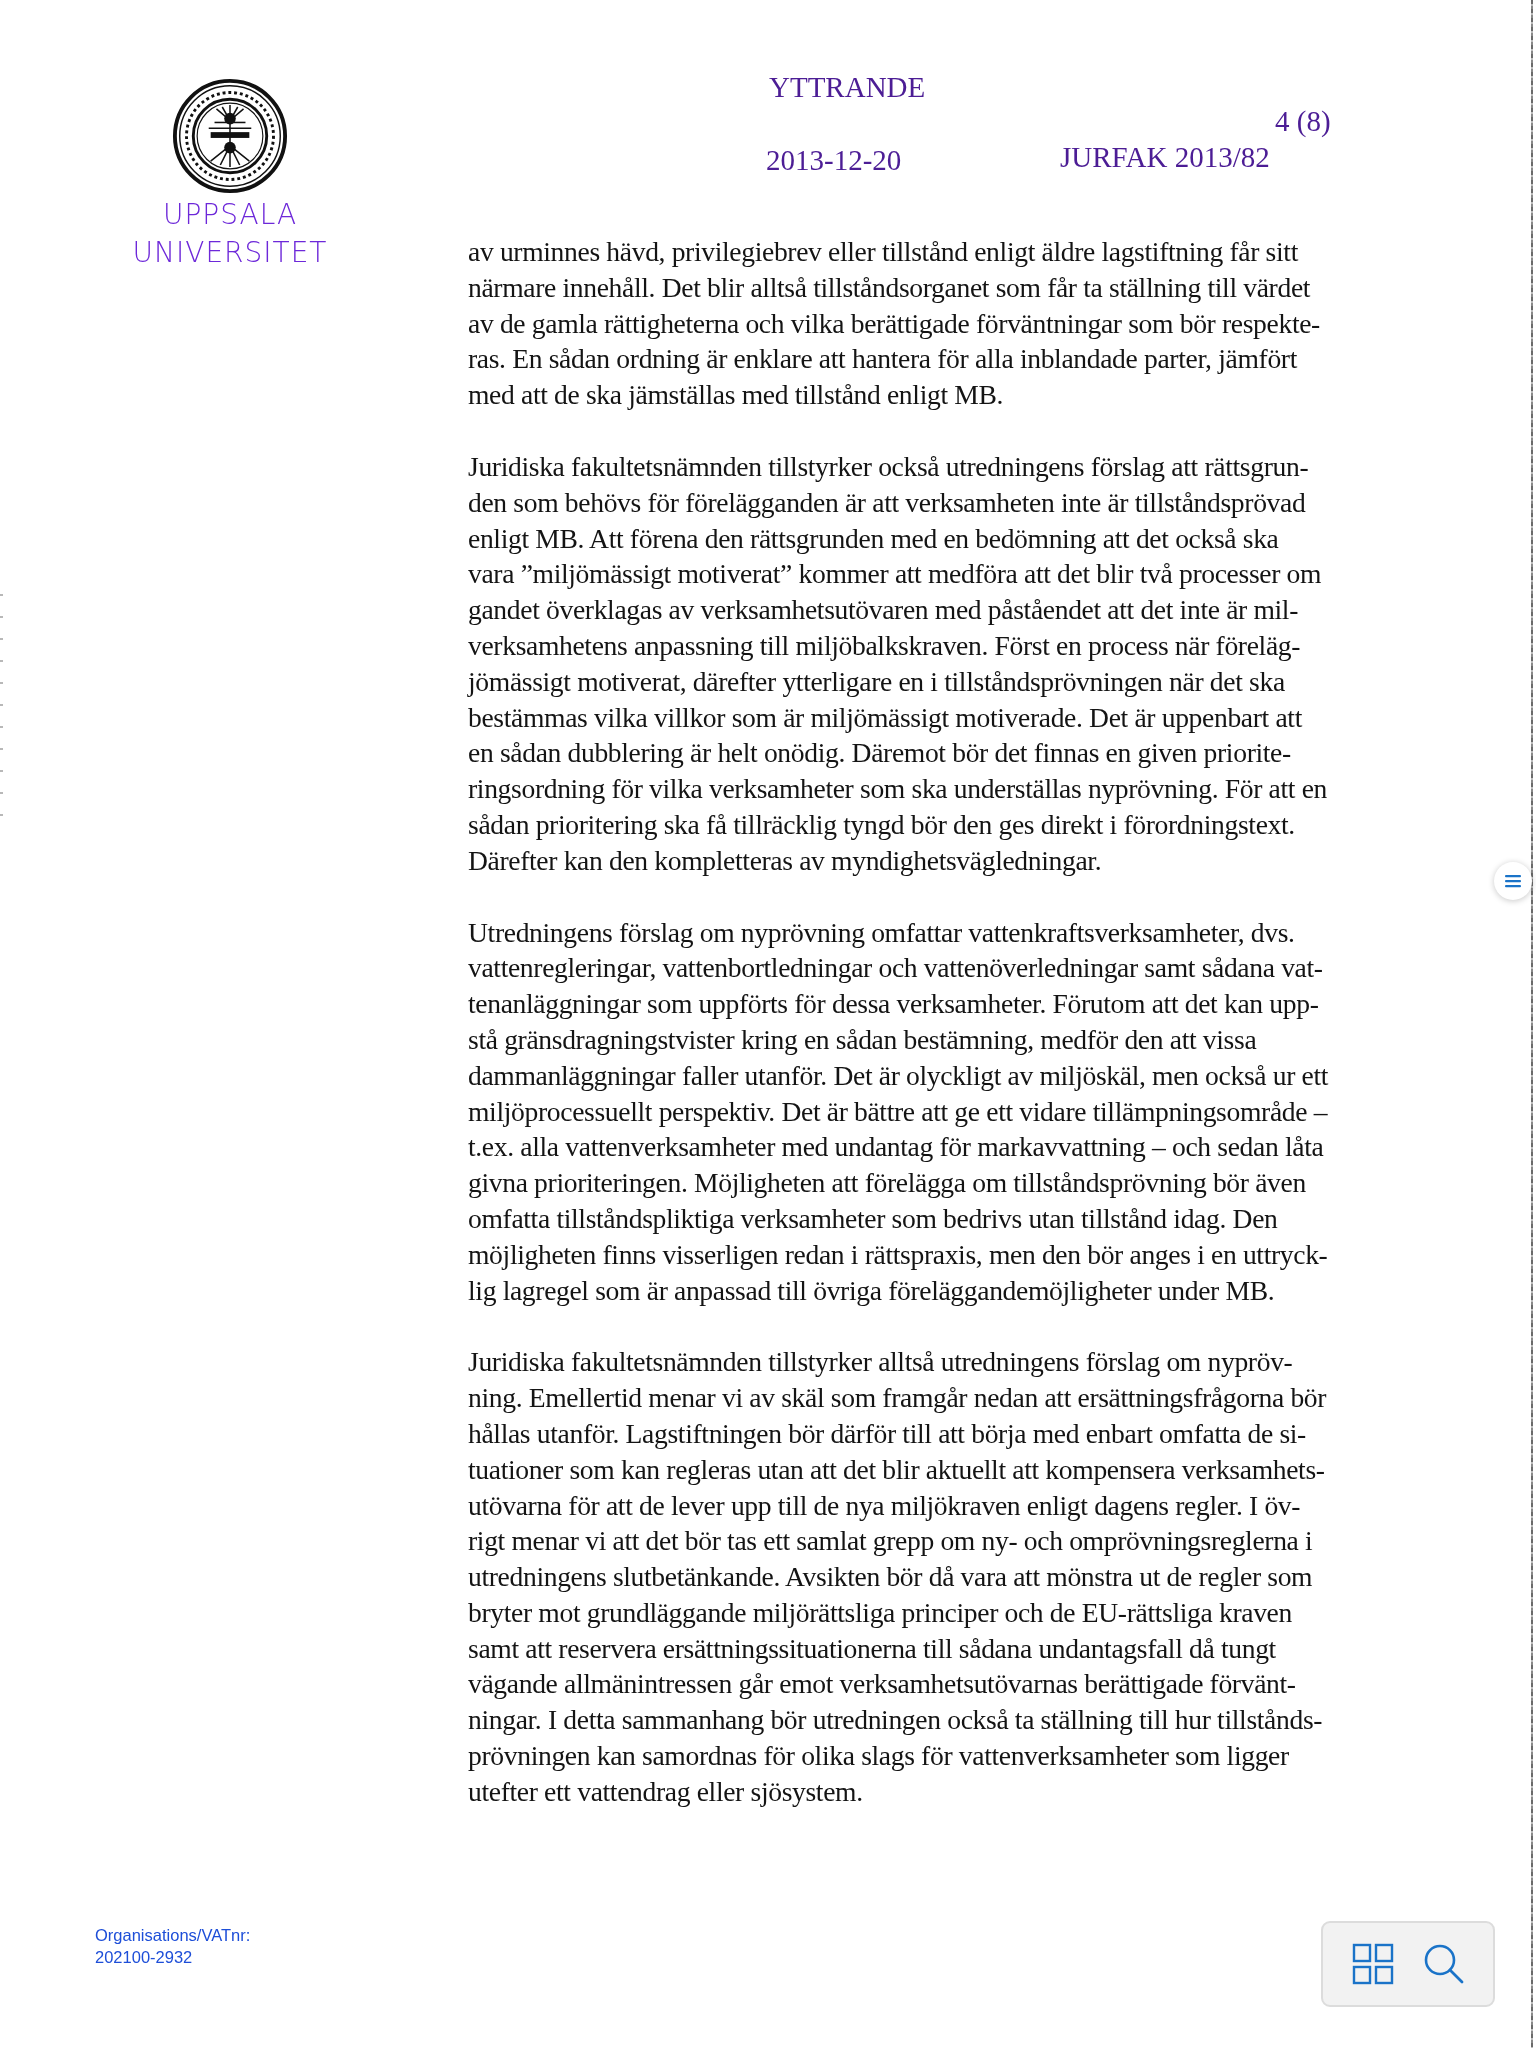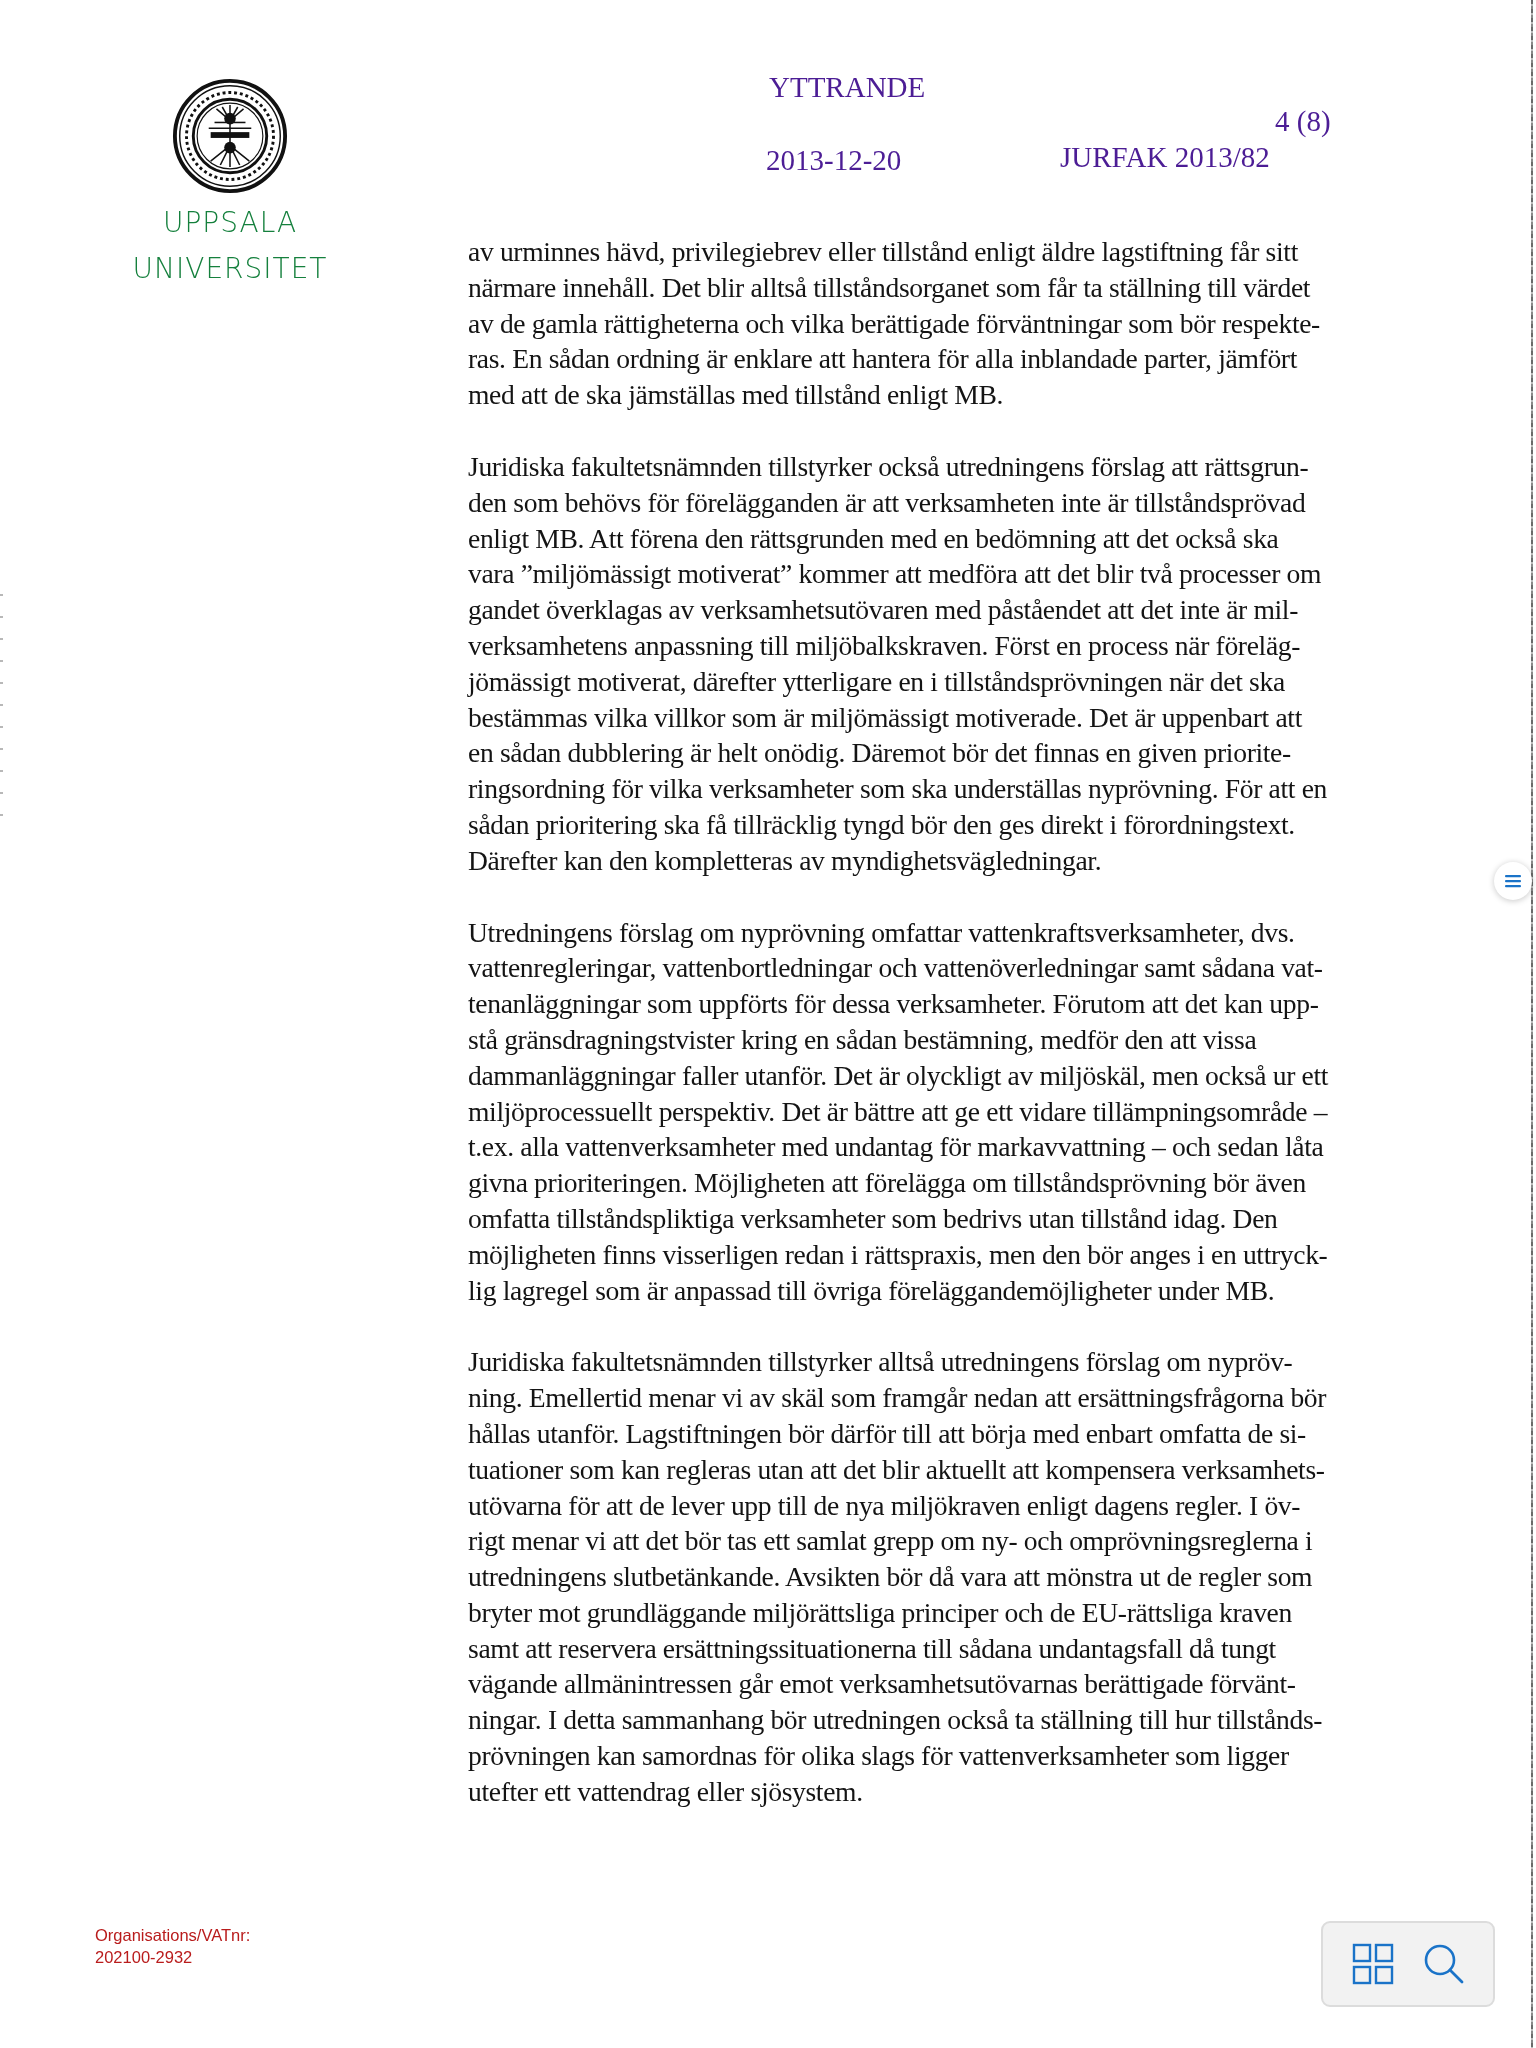--- a/index.html
+++ b/index.html
@@ -45,22 +45,22 @@
     .seal {
       width: 116px; height: 116px;
       margin: 8px auto 0 auto;
       display: block;
     }
     .uni-name {
       font-family: "DejaVu Sans", "Liberation Sans", sans-serif;
       font-size: 28px;
       letter-spacing: 1px;
       line-height: 34px;
-      color: #15803d;
-      margin-top: 12px;
+      color: #6d28d9;
+      margin-top: 4px;
       font-weight: 300;
     }
     
     .hdr {
       position: absolute;
       font-size: 29px;
       color: #4c1d95;
       line-height: 34px;
       white-space: nowrap;
     }
@@ -85,21 +85,21 @@
       display: block;
       white-space: nowrap;
     }
     
     .footer-org {
       position: absolute;
       left: 95px; top: 1924px;
       font-family: "Liberation Sans", "DejaVu Sans", sans-serif;
       font-size: 16.5px;
       line-height: 22px;
-      color: #b91c1c;
+      color: #1d4ed8;
     }
     
     .toc-button {
       position: absolute;
       left: 1494px; top: 862px;
       width: 38px; height: 38px;
       border-radius: 50%;
       background: #ffffff;
       box-shadow: 0 1px 6px rgba(0,0,0,0.22);
       display: flex;

